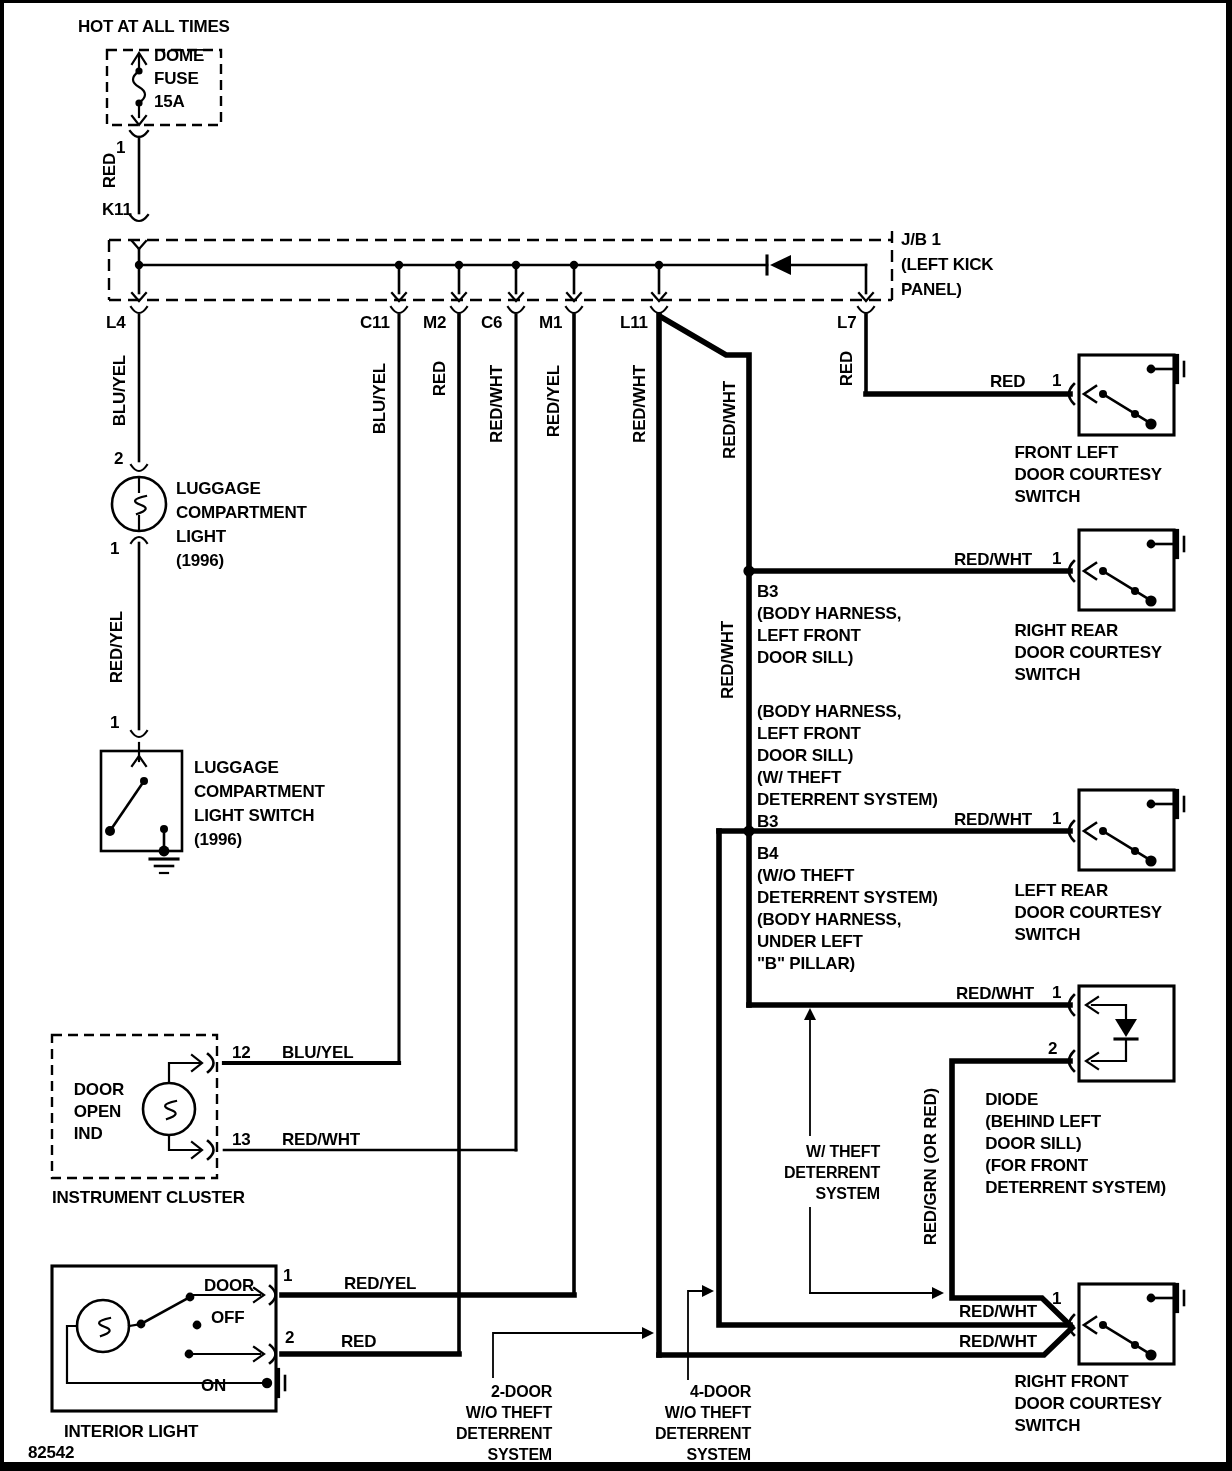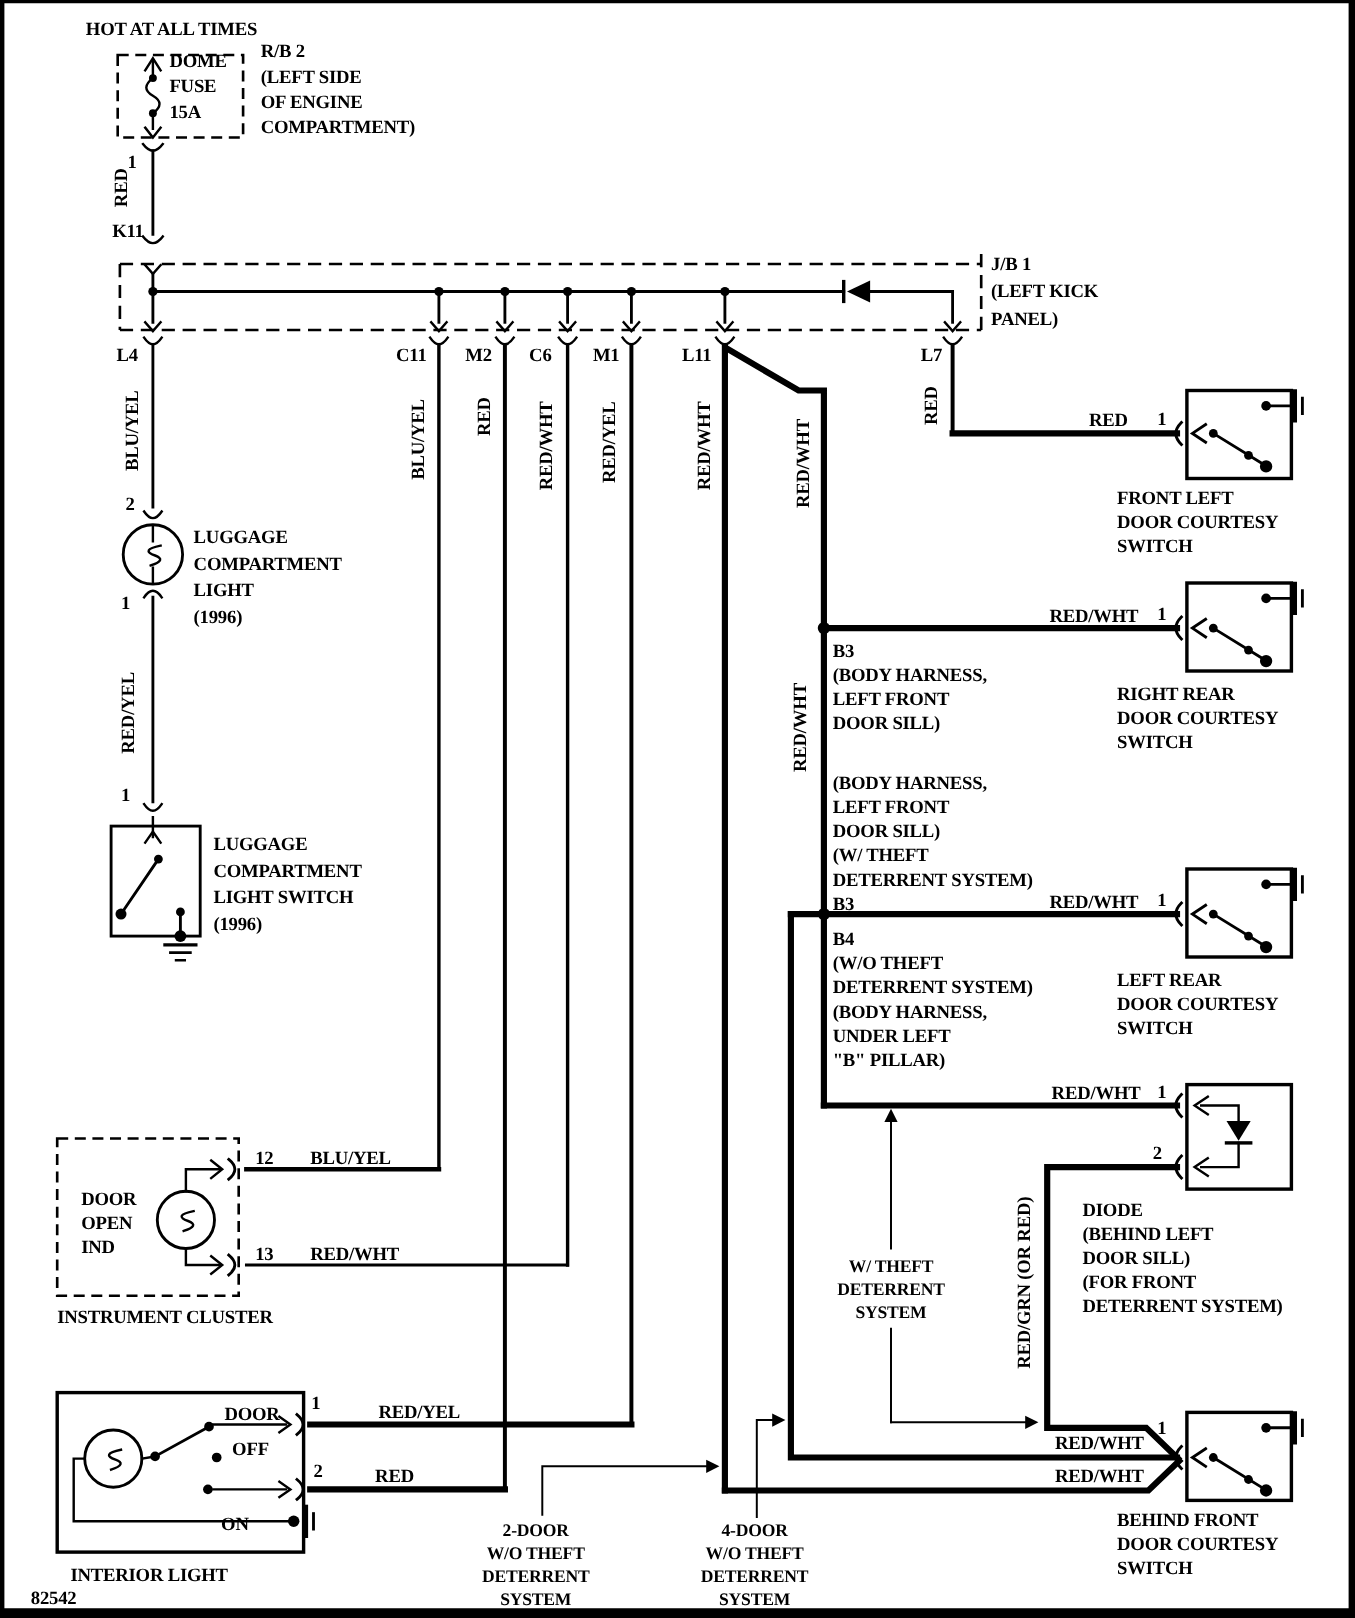--- a/index.html
+++ b/index.html
@@ -1,31 +1,31 @@
 <!DOCTYPE html>
 <html><head>
 <meta charset="utf-8">
 <style>
   html,body{margin:0;padding:0;background:#fff}
   #stage{position:relative;width:1232px;height:1471px;background:#fff;
     border-top:3px solid #000;border-left:4px solid #000;border-right:6px solid #000;border-bottom:9px solid #000;
-    box-sizing:border-box;overflow:hidden;font-family:Liberation Serif, serif}
+    box-sizing:border-box;overflow:hidden;font-family:Liberation Sans, sans-serif}
   #wiring{position:absolute;left:0;top:0}
   .ln{stroke:#000;fill:none;stroke-linecap:square}
   .s18{stroke-width:1.8}.s2{stroke-width:2.2}.s25{stroke-width:2.6}.s3{stroke-width:3.1}.s35{stroke-width:3.6}.s4{stroke-width:4.2}.s55{stroke-width:5.6}
   .dash{stroke:#000;stroke-width:2.4;fill:none;stroke-dasharray:12 7}
   .dash2{stroke:#000;stroke-width:2.4;fill:none;stroke-dasharray:10 6}
   .f{fill:#000;stroke:none}
   .t{position:absolute;white-space:nowrap;font-weight:bold;font-size:17px;line-height:1.05;color:#000;letter-spacing:-0.2px}
   .sm{font-size:16px}
   .vl{position:absolute;white-space:nowrap;font-weight:bold;font-size:17px;color:#000;letter-spacing:-0.2px;
       writing-mode:vertical-rl;transform:rotate(180deg)}
   .blk span{display:block}
   .lh21 span{line-height:21px}.lh22 span{line-height:22px}.lh23 span{line-height:23px}.lh24 span{line-height:24px}.lh25 span{line-height:25px}
-  .right{}.center{text-align:center}
+  .right{}.center{text-align:right}
 </style>
 </head>
 <body>
 
 <div id="stage">
 
 <svg id="wiring" width="1232" height="1471" viewBox="0 0 1232 1471">
 
   <g>
     <rect x="103" y="47" width="114" height="75" class="dash2"></rect>
@@ -243,26 +243,20 @@
 </svg>
 
 <span class="t" style="left:74px;top:15px">HOT AT ALL TIMES</span>
 
 <div class="t blk lh23" style="left:150px;top:41px">
   <span>DOME</span>
   <span>FUSE</span>
   <span>15A</span>
 </div>
 
-<div class="t blk lh23" style="left:233px;top:32px">
-  <span>R/B 2</span>
-  <span>(LEFT SIDE</span>
-  <span>OF ENGINE</span>
-  <span>COMPARTMENT)</span>
-</div>
 
 <span class="t" style="left:112px;top:136px">1</span>
 <span class="vl" style="left:96px;top:150px">RED</span>
 <span class="t" style="left:98px;top:198px">K11</span>
 
 <div class="t blk lh25" style="left:897px;top:224px">
   <span>J/B 1</span>
   <span>(LEFT KICK</span>
   <span>PANEL)</span>
 </div>
@@ -383,21 +377,21 @@
 <span class="t" style="left:340px;top:1272px">RED/YEL</span>
 <span class="t" style="left:281px;top:1326px">2</span>
 <span class="t" style="left:337px;top:1330px">RED</span>
 <span class="t" style="left:60px;top:1420px">INTERIOR LIGHT</span>
 <span class="t" style="left:24px;top:1441px">82542</span>
 
 <span class="t" style="left:1048px;top:1287px">1</span>
 <span class="t" style="left:955px;top:1300px">RED/WHT</span>
 <span class="t" style="left:955px;top:1330px">RED/WHT</span>
 <div class="t blk lh22 right" style="right:64px;top:1368px">
-  <span>BEHIND FRONT</span>
+  <span>RIGHT FRONT</span>
   <span>DOOR COURTESY</span>
   <span>SWITCH</span>
 </div>
 
 <div class="t blk lh21 center sm" style="left:418px;top:1378px;width:130px">
   <span>2-DOOR</span>
   <span>W/O THEFT</span>
   <span>DETERRENT</span>
   <span>SYSTEM</span>
 </div>

